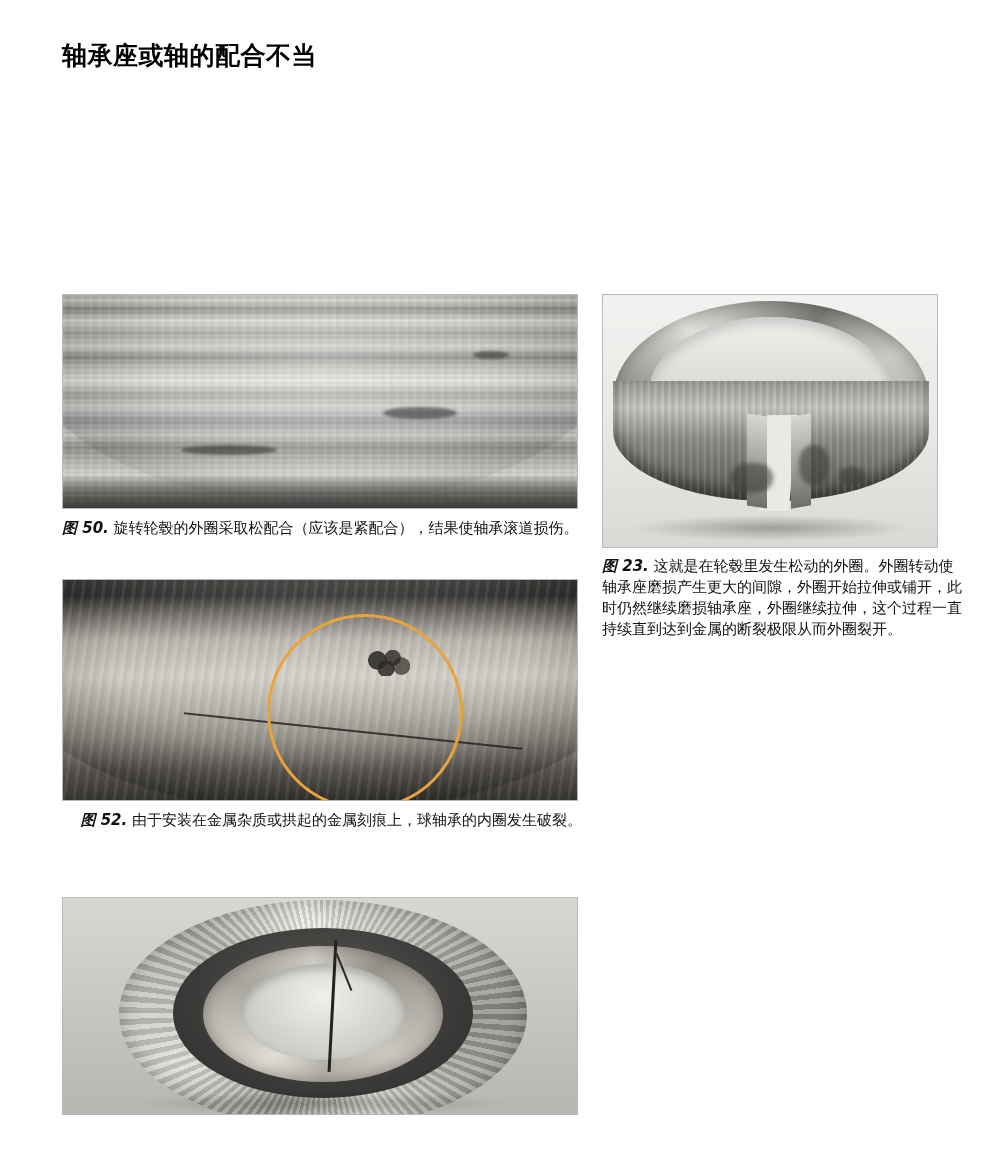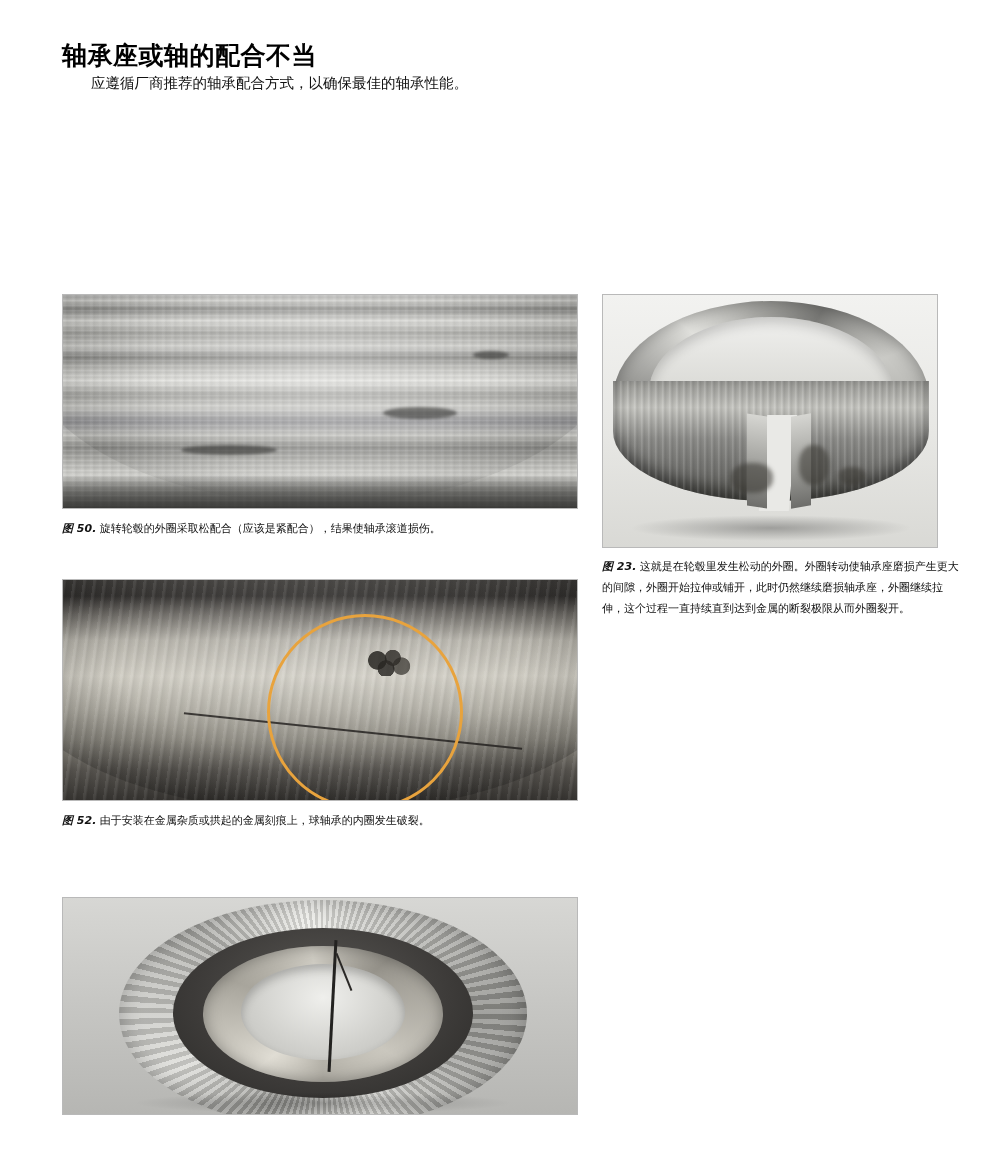--- a/index.html
+++ b/index.html
@@ -55,21 +55,21 @@
   .fig .frame {
     position: relative;
     width: 100%;
     height: 100%;
     border: 1px solid #b9b9b9;
     overflow: hidden;
     background: #cfcfcf;
   }
   .caption {
     position: absolute;
-    font-size: 11px;
+    font-size: 15px;
     line-height: 21px;
     color: #111;
   }
   .caption .lbl {
     font-weight: bold;
     font-style: italic;
   }
 
   
   #fig50 { left: 62px; top: 294px; width: 516px; height: 215px; }
@@ -299,32 +299,31 @@
   .f53-shadow {
     position: absolute;
     left: 70px; bottom: 0px; width: 380px; height: 22px;
     border-radius: 50%;
     background: radial-gradient(ellipse at 50% 50%, rgba(0,0,0,0.22), rgba(0,0,0,0) 70%);
   }
 
   
   #cap50 { left: 62px; top: 518px; width: 520px; }
   #cap51 { left: 602px; top: 556px; width: 362px; }
-  #cap52 { left: 62px; top: 810px; width: 520px; }
+  #cap52 { left: 62px; top: 810px; width: 520px; text-align: right; }
   #cap53 { left: 62px; top: 1122px; width: 520px; }
 </style>
 </head>
 <body>
 
 <div class="page">
 
   <h1 class="heading">轴承座或轴的配合不当</h1>
 
   <div class="intro">
-    <p class="indent-2">应遵循厂商推荐的轴承配合方式，以确保最佳的轴承性能。</p>
   </div>
 
   <div class="fig" id="fig50">
     <div class="frame">
       <div class="f50-bg"></div>
       <div class="f50-streaks"></div>
       <div class="f50-arc"></div>
       <div class="f50-spot" style="left:320px; top:112px; width:74px; height:12px;"></div>
       <div class="f50-spot" style="left:118px; top:150px; width:96px; height:10px;"></div>
       <div class="f50-spot" style="left:410px; top:56px; width:36px; height:8px;"></div>

